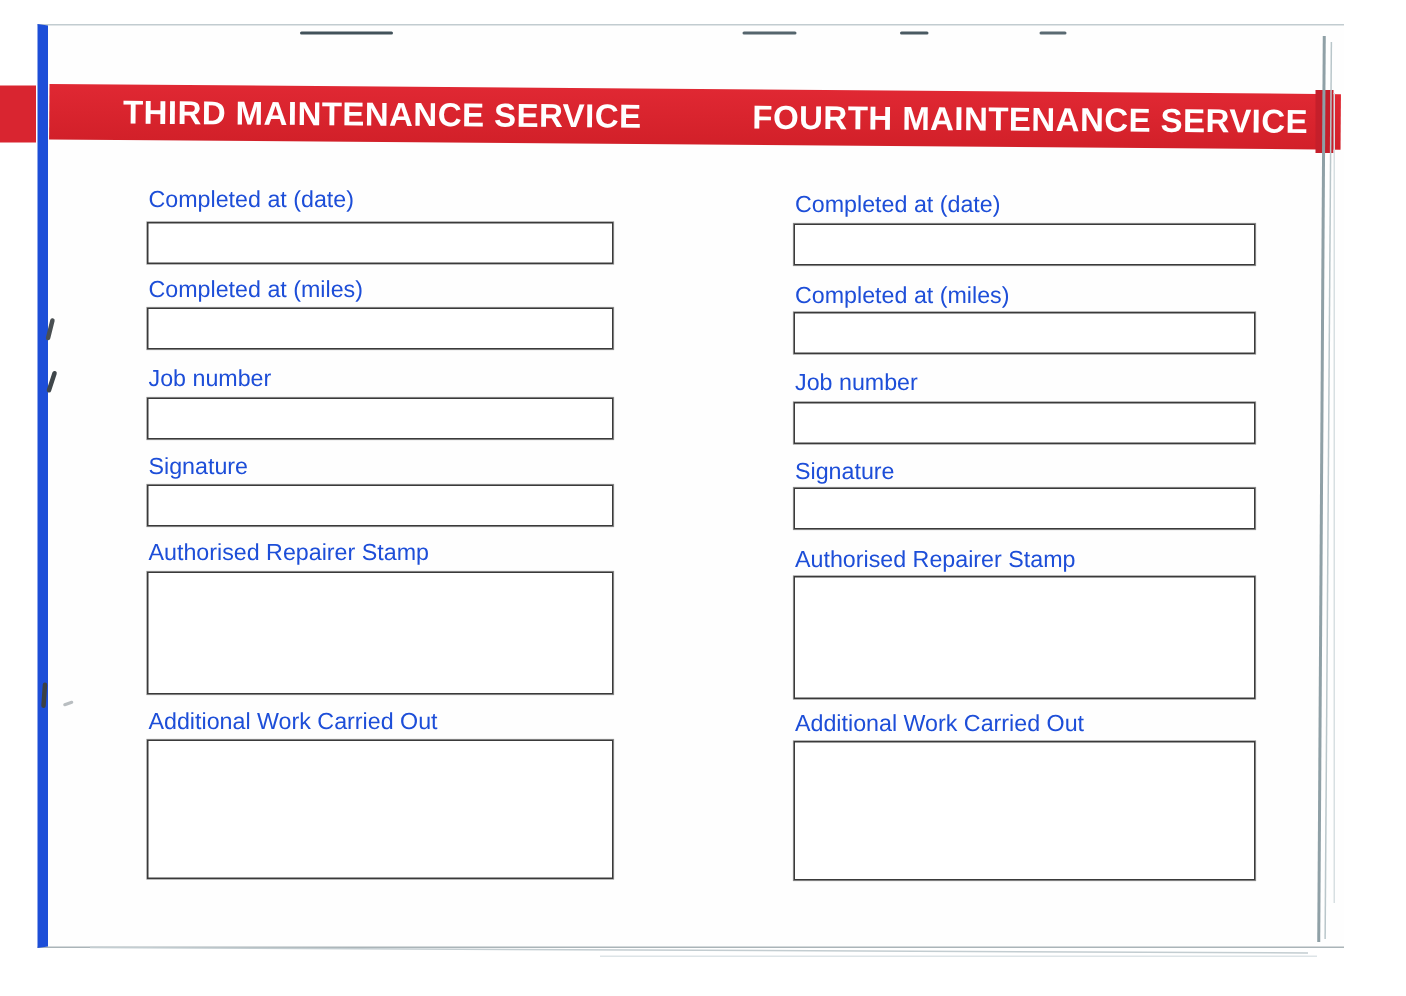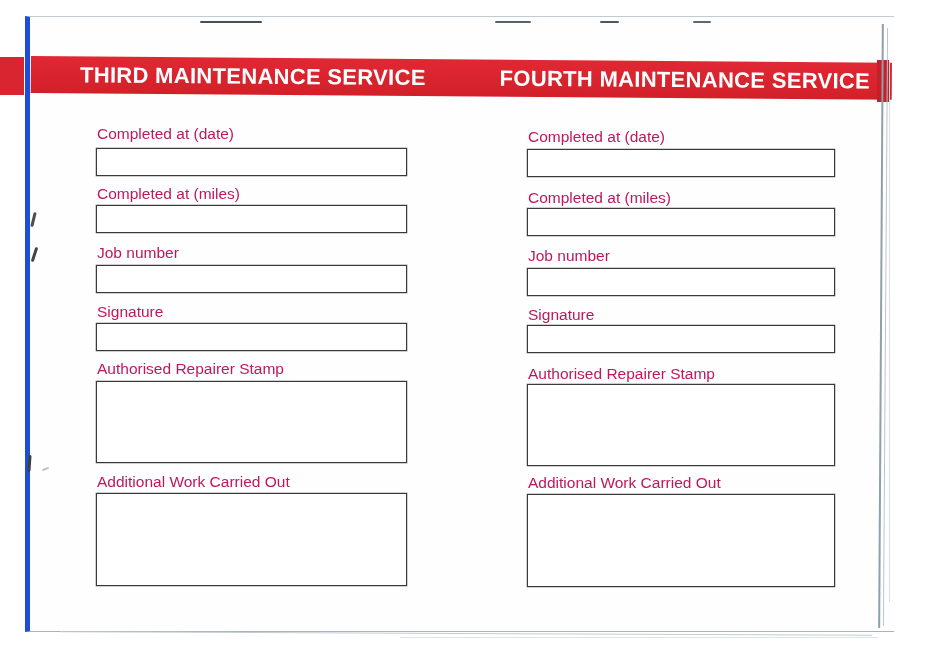--- a/index.html
+++ b/index.html
@@ -5,21 +5,21 @@
   html,body{margin:0;padding:0;background:#ffffff;}
   .canvas{
     position:relative;width:937px;height:664px;overflow:hidden;
     font-family:"Liberation Sans",sans-serif;background:#ffffff;
   }
   
   .page{
     position:absolute;left:25px;top:16px;width:864px;height:614px;
     background:#fefefe;
     border-top:1px solid #c2ccd0;
-    border-left:5px solid #1d4ed8;
+    border-left:7px solid #1d4ed8;
     border-bottom:1px solid #aab4b8;
   }
   
   .stack-line{position:absolute;background:#8fa0a6;}
   .sl-a{left:880px;top:24px;width:2px;height:604px;transform:rotate(0.35deg);}
   .sl-b{left:885px;top:28px;width:1px;height:598px;background:#b9c6ca;transform:rotate(0.4deg);}
   .sl-c{left:889px;top:62px;width:1px;height:540px;background:#d7dfe2;}
   .bottom-line{position:absolute;left:60px;top:633px;width:812px;height:1px;background:#c3cdd1;transform:rotate(0.25deg);}
   .bottom-line2{position:absolute;left:400px;top:637px;width:478px;height:1px;background:#dde4e7;}
   
@@ -51,21 +51,21 @@
   .bt-left{left:22px;width:400px;}
   .bt-right{left:454px;width:400px;}
   .red-tab{ 
     position:absolute;left:877px;top:60px;width:12px;height:42px;background:#c51f2b;
   }
   
   .col{position:absolute;top:0;height:614px;}
   .col-left{left:66px;width:311px;}
   .col-right{left:497px;width:308px;}
   .lbl{
-    position:absolute;left:1px;font-size:15.5px;color:#be185d;
+    position:absolute;left:1px;font-size:15.5px;color:#1d4ed8;
     line-height:17px;white-space:nowrap;
   }
   .box{
     position:absolute;left:0;right:0;background:#ffffff;
     border:1px solid #3a3a3a;box-shadow:0 0 0 0.4px #8a8a8a;
   }
   .box.sm{height:26px;}
   .box.lg1{height:80px;}
   .box.lg2{height:91px;}
 </style>

